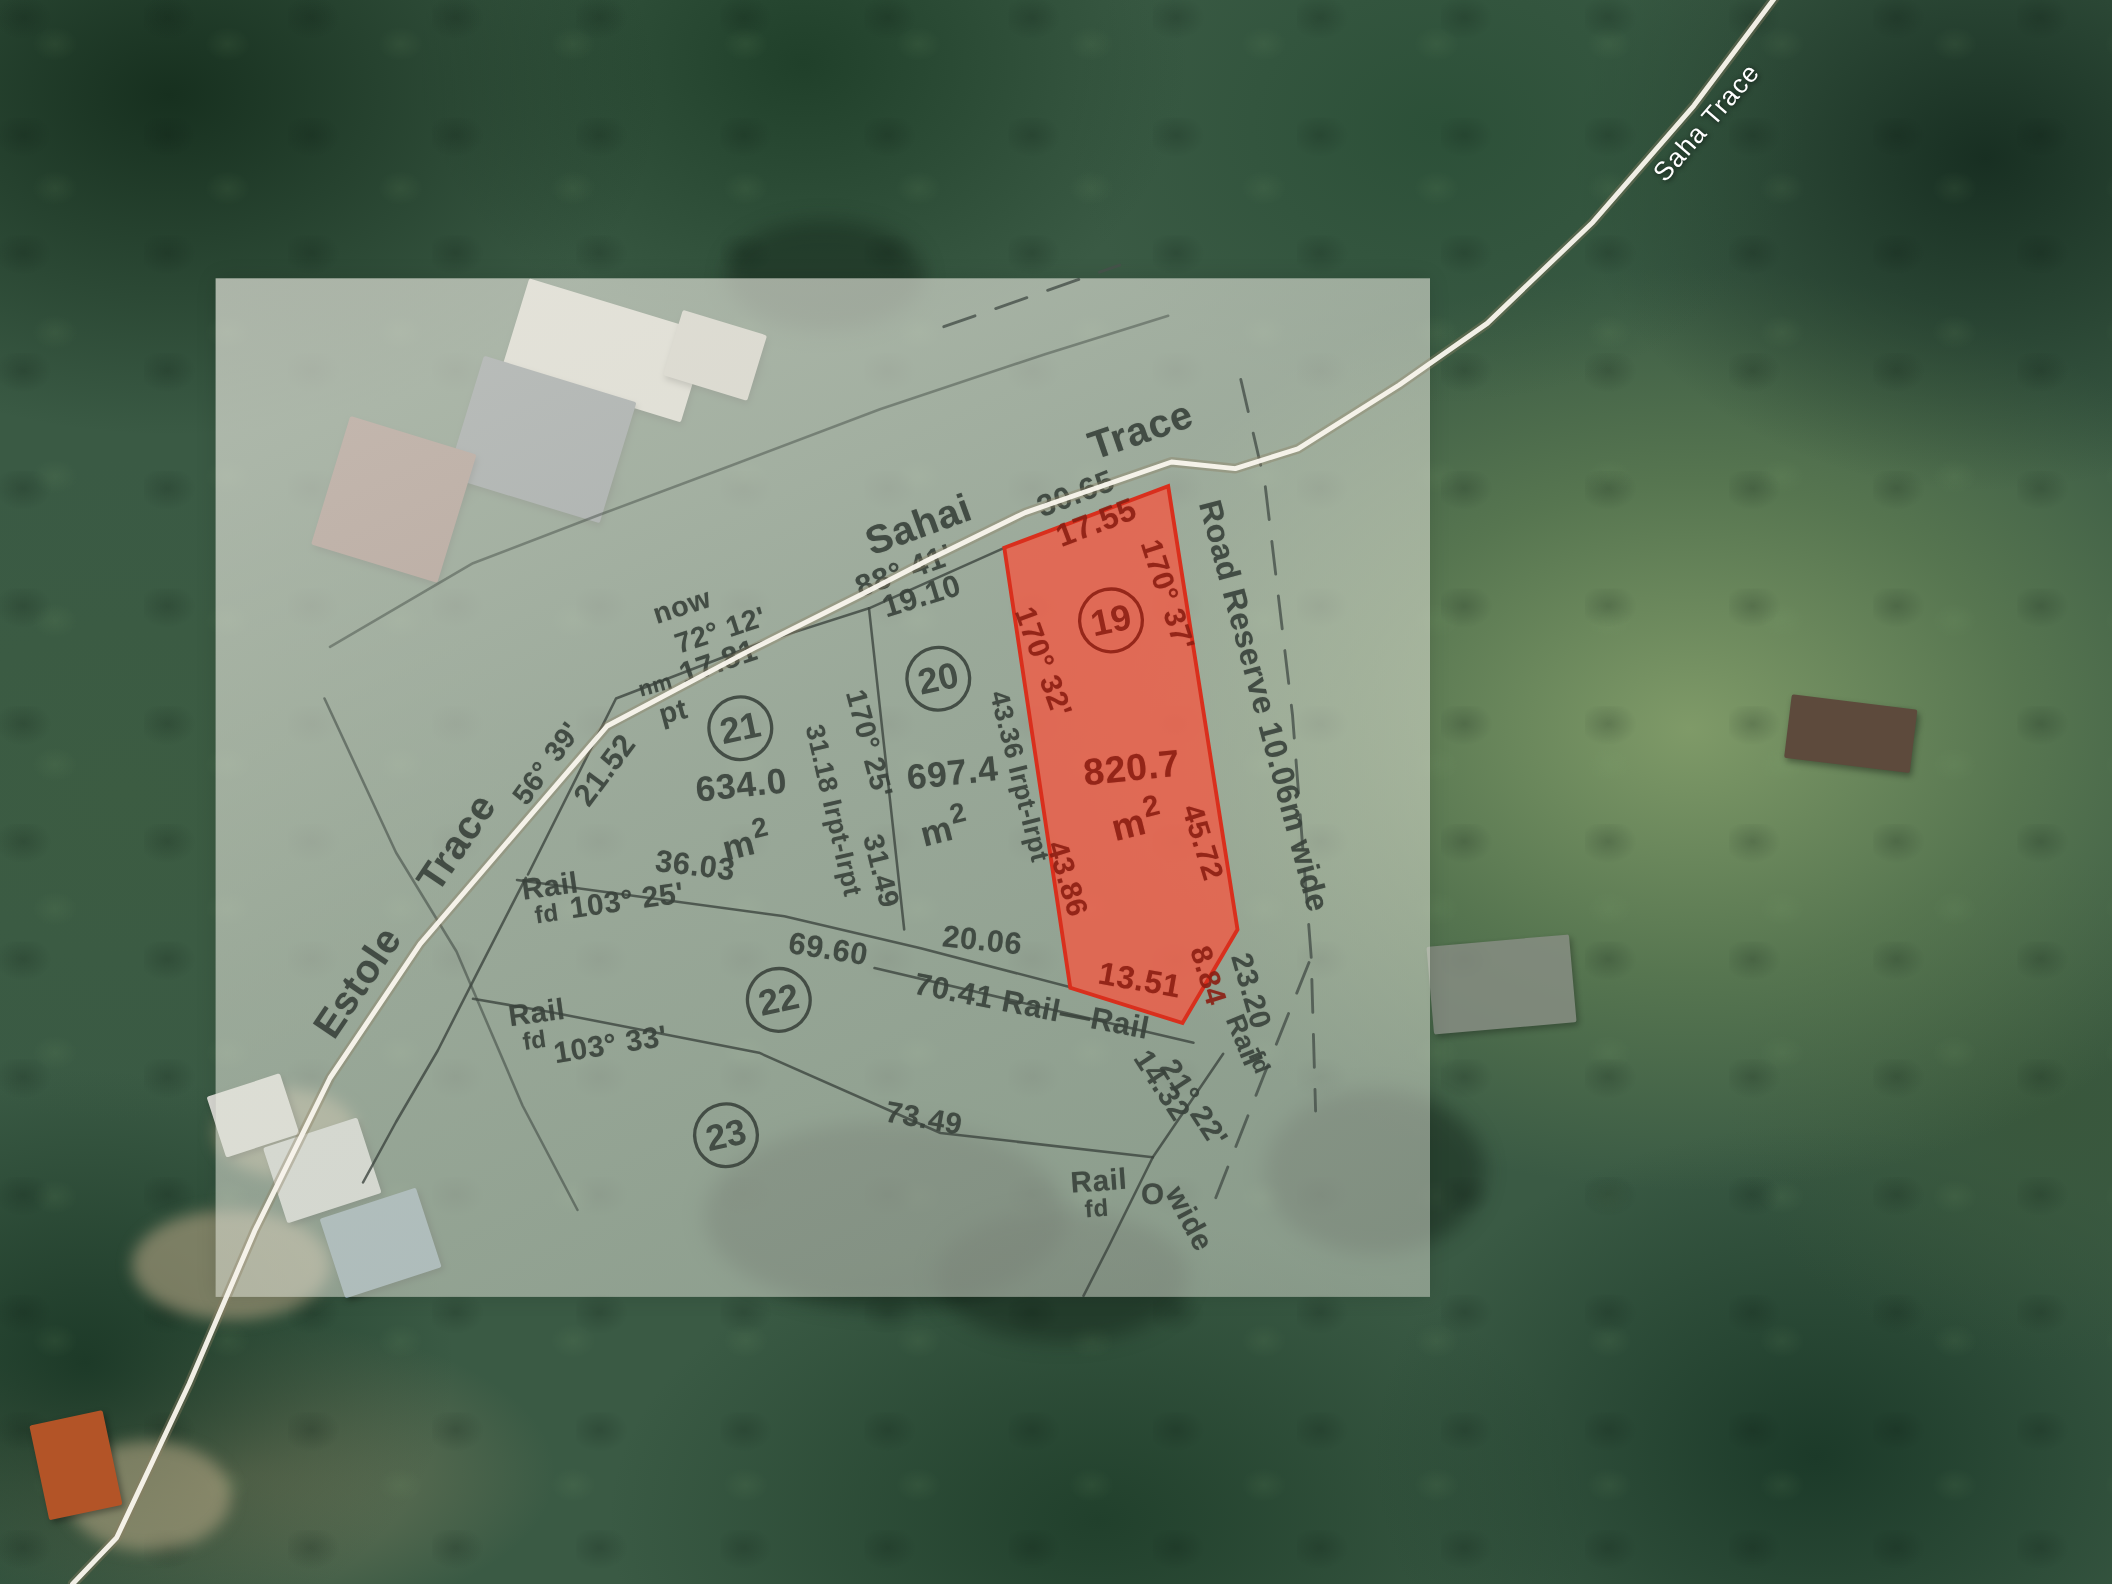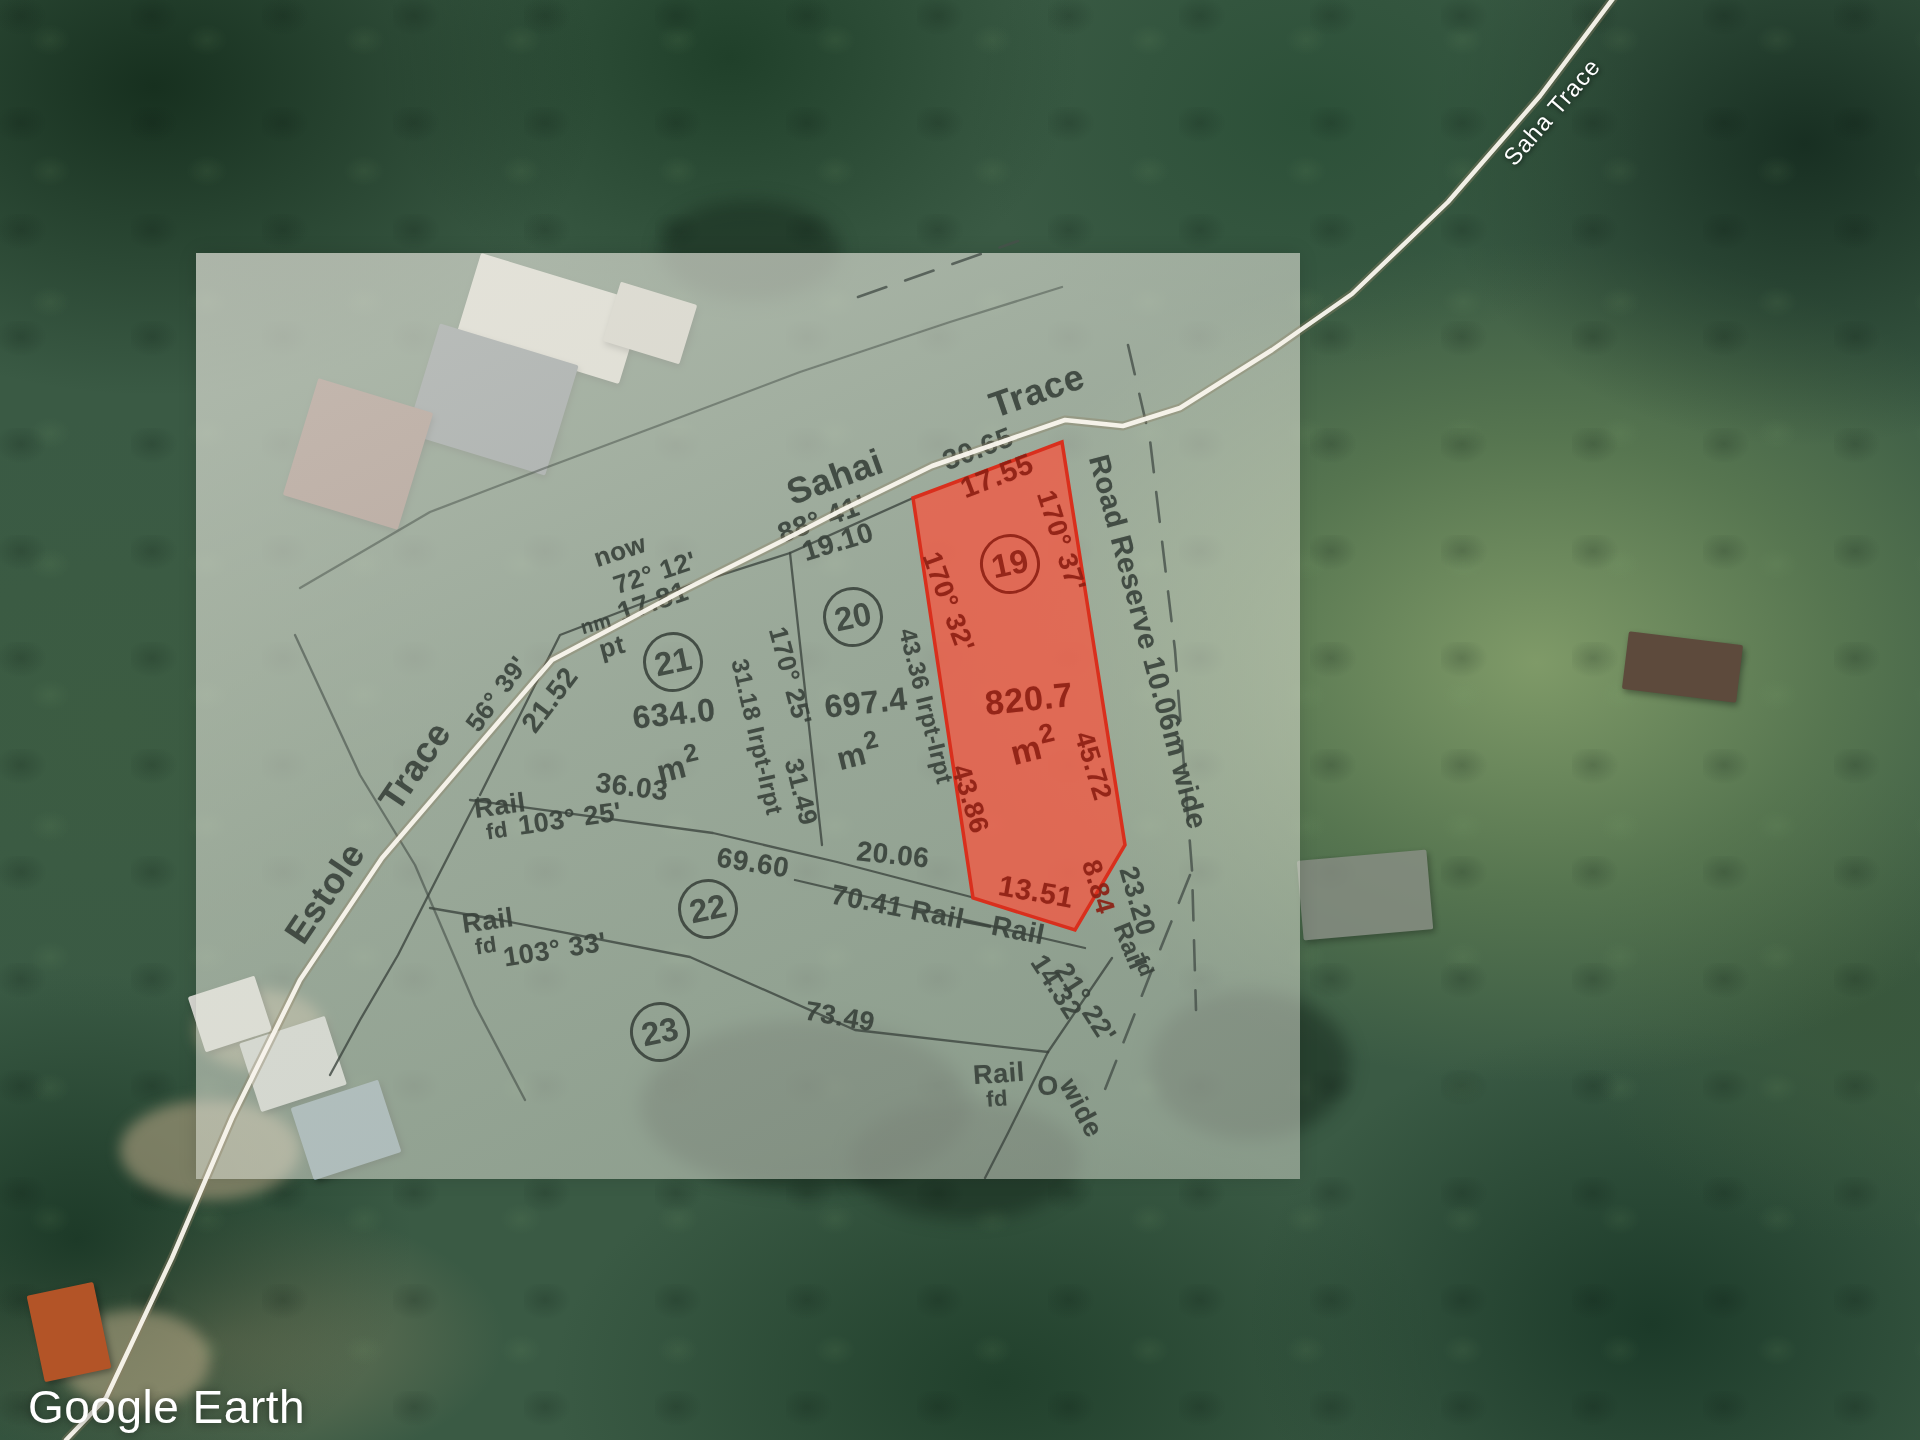--- a/index.html
+++ b/index.html
@@ -167,14 +167,13 @@
     <g fill="none" stroke-linejoin="round" stroke-linecap="round">
       <path stroke="rgba(140,126,98,0.38)" stroke-width="9" d="M1618,-8 L1540,96 L1448,202 L1352,294 L1272,350 L1180,408 L1123,426 L1065,420 L932,466 L842,510 L784,540 L686,589 L552,660 L472,753 L382,858 L300,980 L232,1118 L172,1258 L106,1398 L66,1440"></path>
       <path stroke="rgba(250,247,238,0.95)" stroke-width="4.5" d="M1618,-8 L1540,96 L1448,202 L1352,294 L1272,350 L1180,408 L1123,426 L1065,420 L932,466 L842,510 L784,540 L686,589 L552,660 L472,753 L382,858 L300,980 L232,1118 L172,1258 L106,1398 L66,1440"></path>
     </g>
   </svg>
 
   <div id="sat-labels">
       <div class="sat-road" style="left: 1552px; top: 112px; font-size: 24px; --r: -49deg;">Saha Trace</div>
     </div>
 
-  <div class="watermark">Google Earth</div>
 </div>
 
 </body></html>

